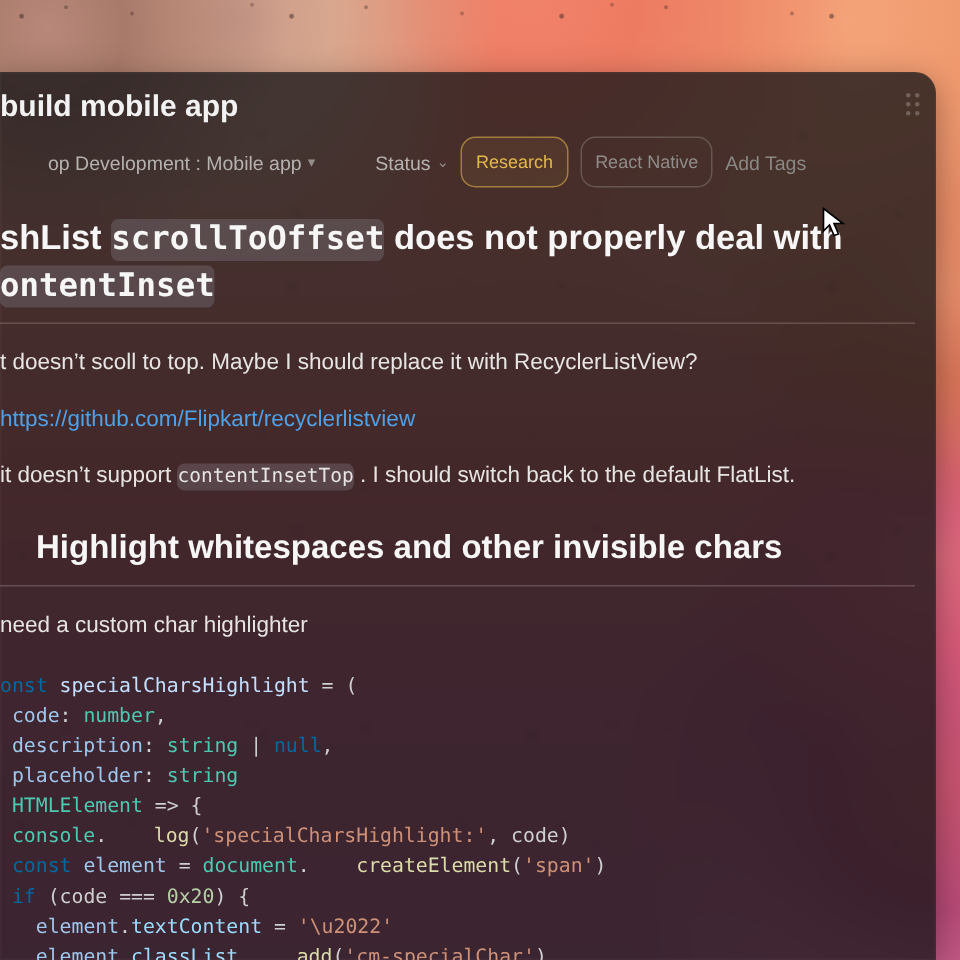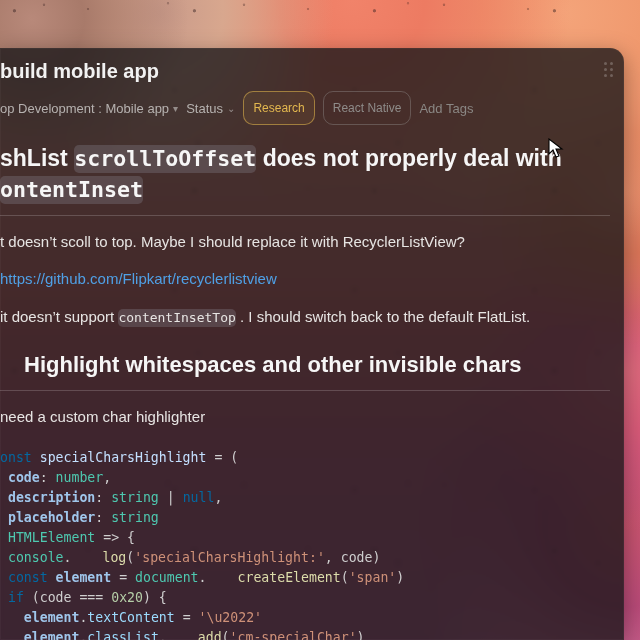--- a/index.html
+++ b/index.html
@@ -48,21 +48,21 @@
   }
   .page-title {
     font-size: 20px; font-weight: 600; color: #f2f2f2;
     padding-bottom: 8px;
   }
   .meta-row {
     display: flex; align-items: center; gap: 8px;
     font-size: 13px; color: #a7a3a1;
     padding-bottom: 18px;
   }
-  .meta-item { display: flex; align-items: center; gap: 4px; color:#b6b2b0; }
+  .meta-item { display: flex; align-items: center; gap: 4px; color:#b6b2b0;padding-left:32px; }
   .chev, .dd { font-size: 10px; opacity:.7; }
   .pill {
     display: inline-flex; align-items: center;
     height: 20px; padding: 16px 9px;
     border-radius: 10px;
     font-size: 12px; line-height: 1;
     border: 1px solid rgba(255,255,255,.16);
   }
   .pill-research {
     color: #e3b84f;
@@ -105,21 +105,21 @@
   .para .code-chip { font-size: 13px; }
   .link { color: #4fa0e6; }
   .codeblock {
     font-family: ui-monospace, Menlo, Consolas, monospace;
     font-size: 13.2px; line-height: 1.52;
     white-space: pre;
     color: #d4d4d4;
     padding-top: 6px; padding-right: 6px;
   }
   .tk-kw   { color: #0369a1; }
-  .tk-var  { color: #9fc6eb; font-weight: bold; }
+  .tk-var  { color: #9fc6eb; }
   .tk-type { color: #4ec9b0; }
   .tk-fn   { color: #dcdcaa; margin-left: 31px; }
   .tk-punc { color: #cfcfcf; }
   .tk-str  { color: #ce9178; }
   .tk-num  { color: #b5cea8; }
   .tk-prop { color: #9cdcfe; }
   .tk-obj  { color: #4ec9b0; }
   .tk-id   { color: #c3e0ff; }
   .cursor {
     position: absolute; left: 548px; top: 138px;

